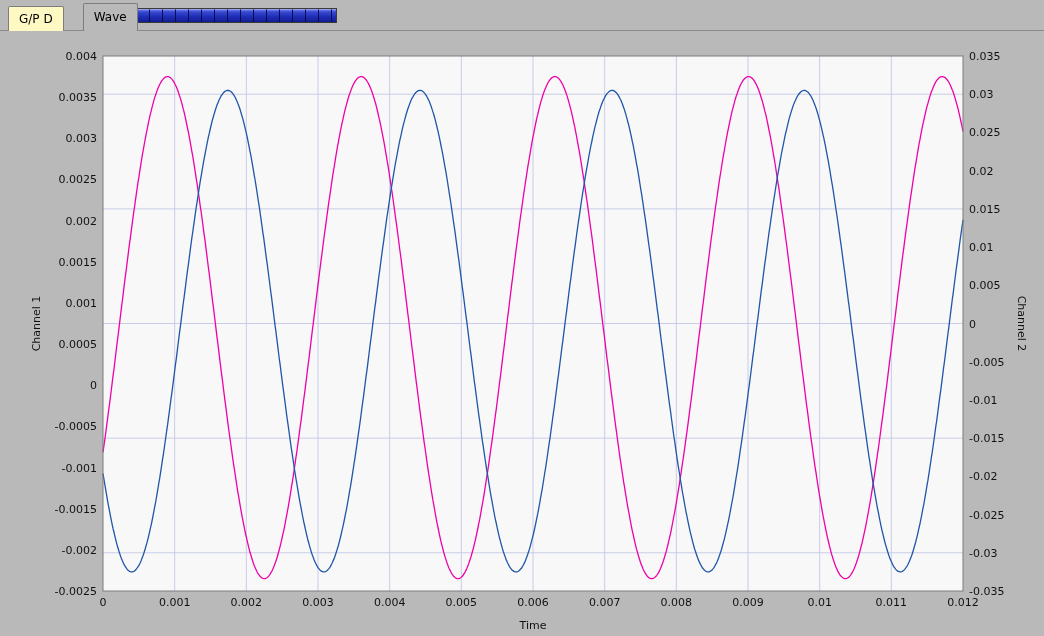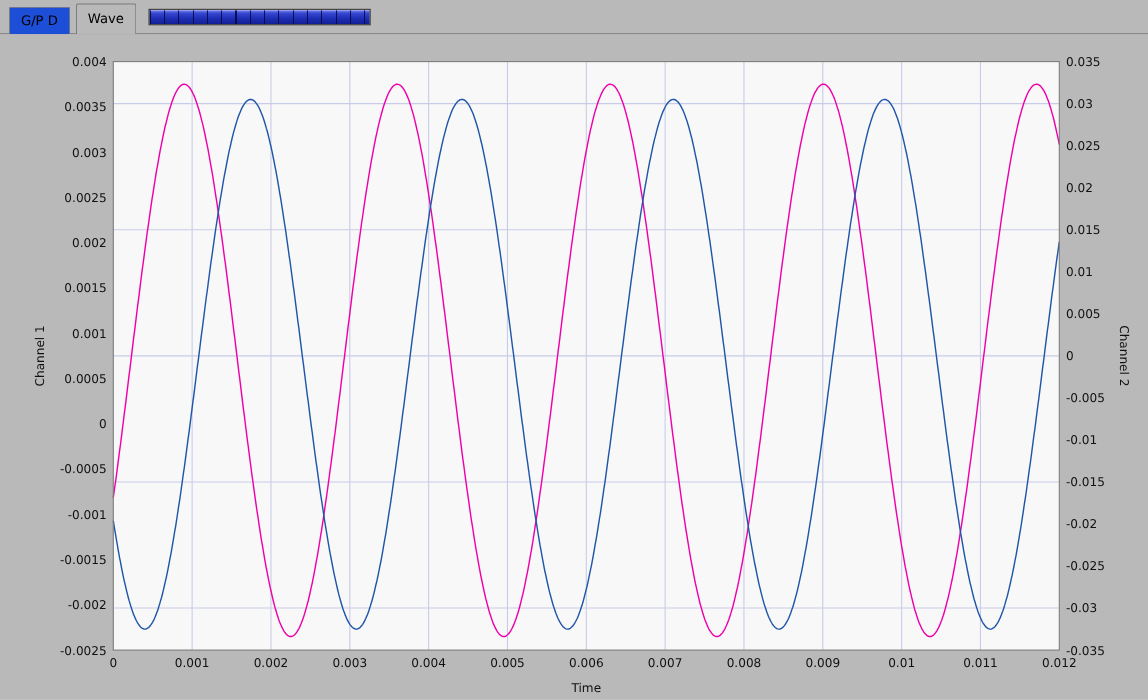--- a/index.html
+++ b/index.html
@@ -13,27 +13,27 @@
     position:absolute; left:0; top:0; width:1044px; height:31px;
   }
   .tabbar::after{
     content:''; position:absolute; left:0; right:0; bottom:0;
     border-bottom:1px solid #8a8a8a; z-index:0;
   }
   .tab{
     position:relative; display:inline-block;
     margin-left:8px; margin-top:5px; height:25px; line-height:25px;
     padding:0 10px; font-size:12px; color:#000;
-    background:#1d4ed8;
+    background:#fef9c3;
     border:1px solid #7d7d7d; border-bottom:none;
     border-radius:2px 2px 0 0;
     box-sizing:border-box; vertical-align:bottom;
     z-index:1; cursor:default;
   }
-  .tab + .tab{ margin-left:0; }
+  .tab + .tab{ margin-left:14px; }
   .tab.active{
     background:#b9b9b9; margin-top:3px; height:28px; line-height:26px; z-index:2;
   }
   .progress{
     position:absolute; left:135px; top:8px; width:202px; height:15px;
     box-sizing:border-box;
     border:1px solid #3a3a3a;
     background-image:
       repeating-linear-gradient(90deg, rgba(5,8,70,0.9) 0 1px, transparent 1px 13px),
       linear-gradient(180deg,#7c88ef 0%,#3546cf 25%,#1e2db4 60%,#121f92 100%);

